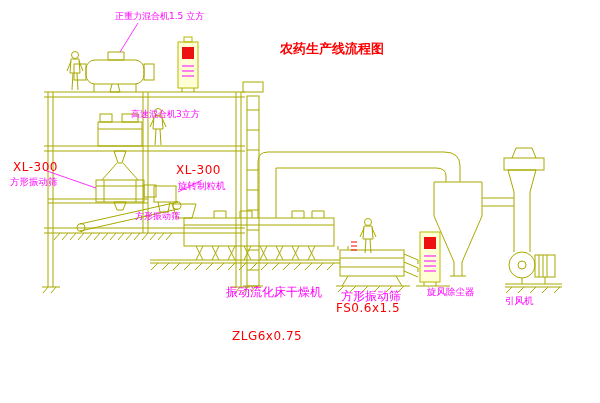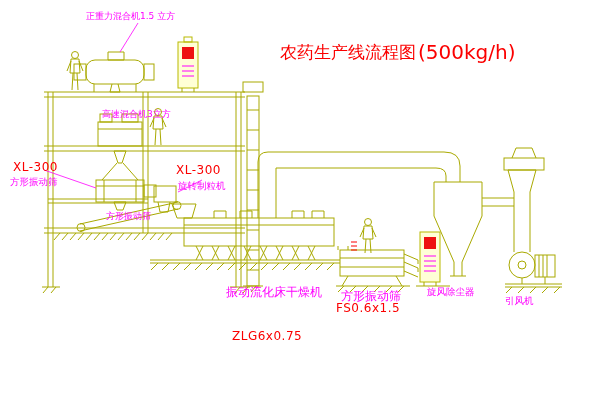--- a/index.html
+++ b/index.html
@@ -2,25 +2,25 @@
 <html><head>
 <meta charset="utf-8">
 <style>
   html,body{margin:0;padding:0;background:#ffffff;}
   .stage{position:relative;width:600px;height:403px;background:#ffffff;overflow:hidden;
          font-family:"DejaVu Sans",sans-serif;}
   .stage svg{position:absolute;left:0;top:0;}
   .lbl{position:absolute;white-space:nowrap;line-height:1.05;}
   .mag{color:#ff00ff;}
   .red{color:#fb0000;}
-  .f9{font-size:9px;}
+  .f9{font-size:9px;margin-left:29px;}
   .f10{font-size:9.5px;}
   .f11{font-size:12px;}
   .f12{font-size:12px;letter-spacing:.5px;text-align:center;}
-  .f13{font-size:17px;font-weight:normal;}
+  .f13{font-size:13px;font-weight:bold;}
   .f20{font-size:20px;}
   #title{left:280px;top:42px;display:flex;align-items:center;gap:2px;}
   #lbl-gravity{left:86px;top:12px;}
   #lbl-hispeed{left:102px;top:110px;}
   #lbl-xl-left-model{left:13px;top:161px;}
   #lbl-xl-left-name{left:10px;top:177px;}
   #lbl-xl-mid-model{left:176px;top:164px;}
   #lbl-xl-mid-name{left:178px;top:181px;}
   #lbl-belt{left:106px;top:212px;}
   #lbl-dryer-name{left:226px;top:286px;}
@@ -192,21 +192,20 @@
         <path d="M138,23 L120,52"></path>
         <path d="M44,170 L96,188"></path>
         <path d="M202,180 L178,192"></path>
       </g>
 
     </g>
   </svg>
 
   <div class="lbl" id="title">
     <span class="red f13">农药生产线流程图</span>
-    <span class="red f20">(500kg/h)</span>
   </div>
 
   <div class="lbl mag f9" id="lbl-gravity">正重力混合机1.5 立方</div>
   <div class="lbl mag f9" id="lbl-hispeed">高速混合机3立方</div>
   <div class="lbl red f12" id="lbl-xl-left-model">XL-300</div>
   <div class="lbl mag f10" id="lbl-xl-left-name">方形振动筛</div>
   <div class="lbl red f12" id="lbl-xl-mid-model">XL-300</div>
   <div class="lbl mag f10" id="lbl-xl-mid-name">旋转制粒机</div>
   <div class="lbl mag f9" id="lbl-belt">方形振动筛</div>
   <div class="lbl mag f11" id="lbl-dryer-name">振动流化床干燥机</div>

